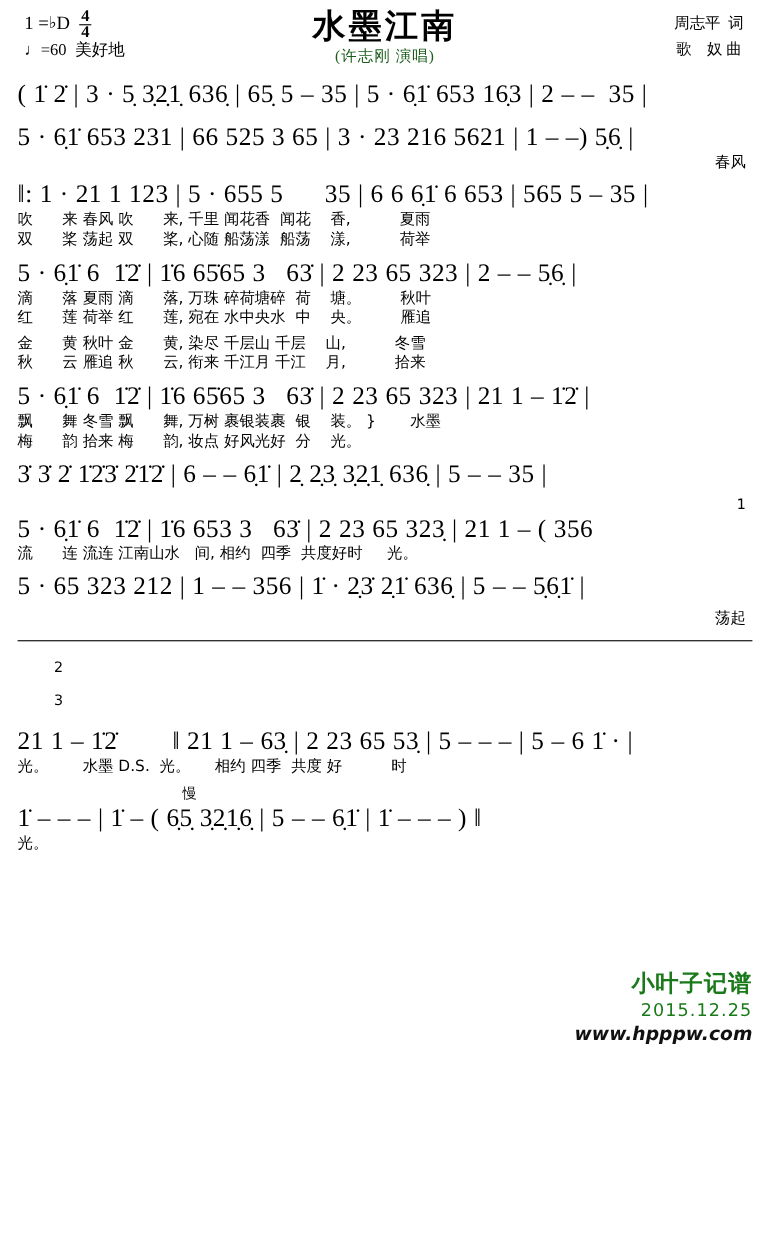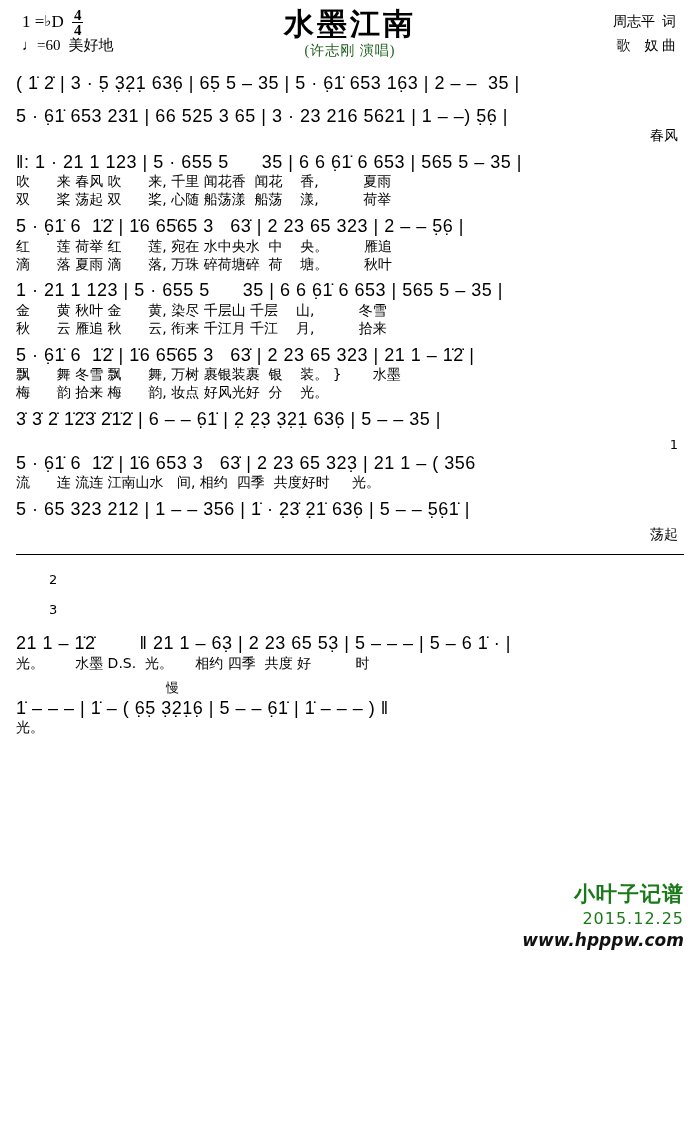--- a/index.html
+++ b/index.html
@@ -74,36 +74,36 @@
     font-size: 14px;
     color: #1a5c1a;
     letter-spacing: 1px;
   }
   .credits {
     position: absolute;
     right: 24px;
     top: 10px;
     font-size: 14px;
     line-height: 1.7;
-    text-align: right;
+    text-align: center;
     white-space: pre;
   }
 
   
   .body {
     position: relative;
     padding: 0 16px;
   }
   .sysrow {
     position: relative;
     margin-top: 2px;
   }
   .music {
-    font-family: Liberation Sans, sans-serif;
-    font-size: 18px;
+    font-family: Liberation Serif, serif;
+    font-size: 23px;
     letter-spacing: 0.5px;
     white-space: pre;
     line-height: 1.25;
   }
   .lyric {
     font-family: "DejaVu Sans", sans-serif;
     font-size: 14px;
     white-space: pre;
     line-height: 1.35;
     letter-spacing: 0px;
@@ -197,27 +197,26 @@
 
     <div class="sysrow">
       <div class="music">‖: 1 · 21 1 123 | 5 · 655 5      35 | 6 6 6̣1̇ 6 653 | 565 5 – 35 |</div>
       <div class="lyric">吹      来 春风 吹      来, 千里 闻花香  闻花    香,          夏雨</div>
       <div class="lyric l2">双      桨 荡起 双      桨, 心随 船荡漾  船荡    漾,          荷举</div>
     </div>
     <div class="sep-sm"></div>
 
     <div class="sysrow">
       <div class="music">5 · 6̣1̇ 6  1̇2̇ | 1̇6 65̇65 3   63̇ | 2 23 65 323 | 2 – – 5̣6̣ |</div>
+      <div class="lyric">滴      落 夏雨 滴      落, 万珠 碎荷塘碎  荷    塘。        秋叶</div>
       <div class="lyric l2">红      莲 荷举 红      莲, 宛在 水中央水  中    央。        雁追</div>
-      <div class="lyric">滴      落 夏雨 滴      落, 万珠 碎荷塘碎  荷    塘。        秋叶</div>
-    </div>
-    <div class="sep-sm"></div>
-
-    <div class="sysrow">
-      <div class="music">1 · 21 1 123 | 5 · 655 5      35 | 6 6 6̣1̇ 6 653 | 565 5 – 35 |</div>
+    </div>
+    <div class="sep-sm"></div>
+
+    <div class="sysrow">
       <div class="lyric">金      黄 秋叶 金      黄, 染尽 千层山 千层    山,          冬雪</div>
       <div class="lyric l2">秋      云 雁追 秋      云, 衔来 千江月 千江    月,          拾来</div>
     </div>
     <div class="sep-sm"></div>
 
     <div class="sysrow">
       <div class="music">5 · 6̣1̇ 6  1̇2̇ | 1̇6 65̇65 3   63̇ | 2 23 65 323 | 21 1 – 1̇2̇ |</div>
       <div class="lyric">飘      舞 冬雪 飘      舞, 万树 裹银装裹  银    装。 }       水墨</div>
       <div class="lyric l2">梅      韵 拾来 梅      韵, 妆点 好风光好  分    光。</div>
     </div>

